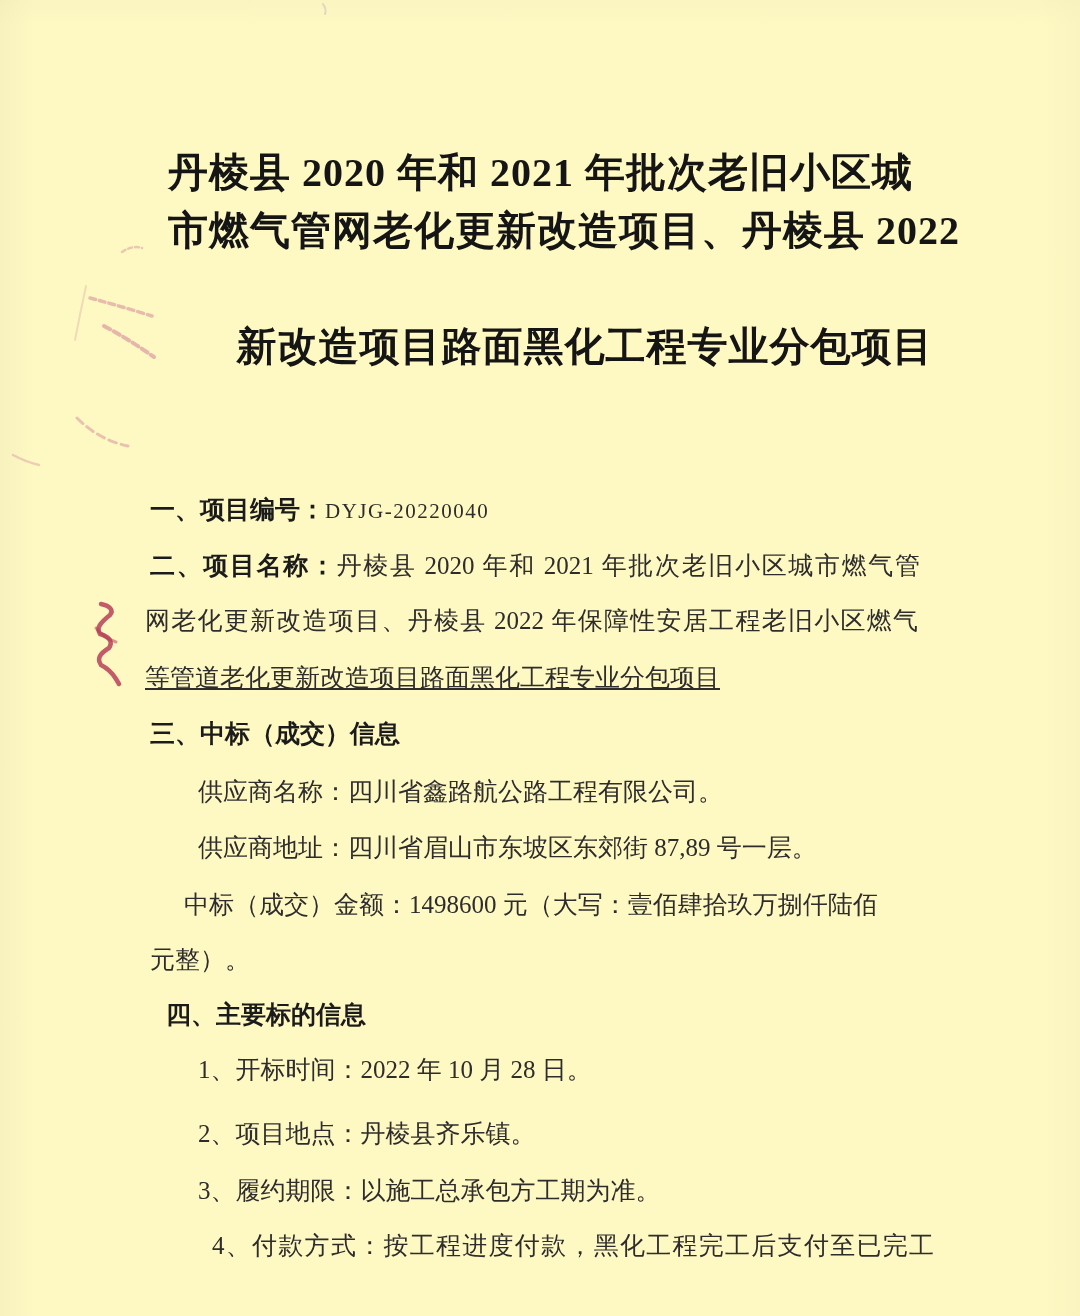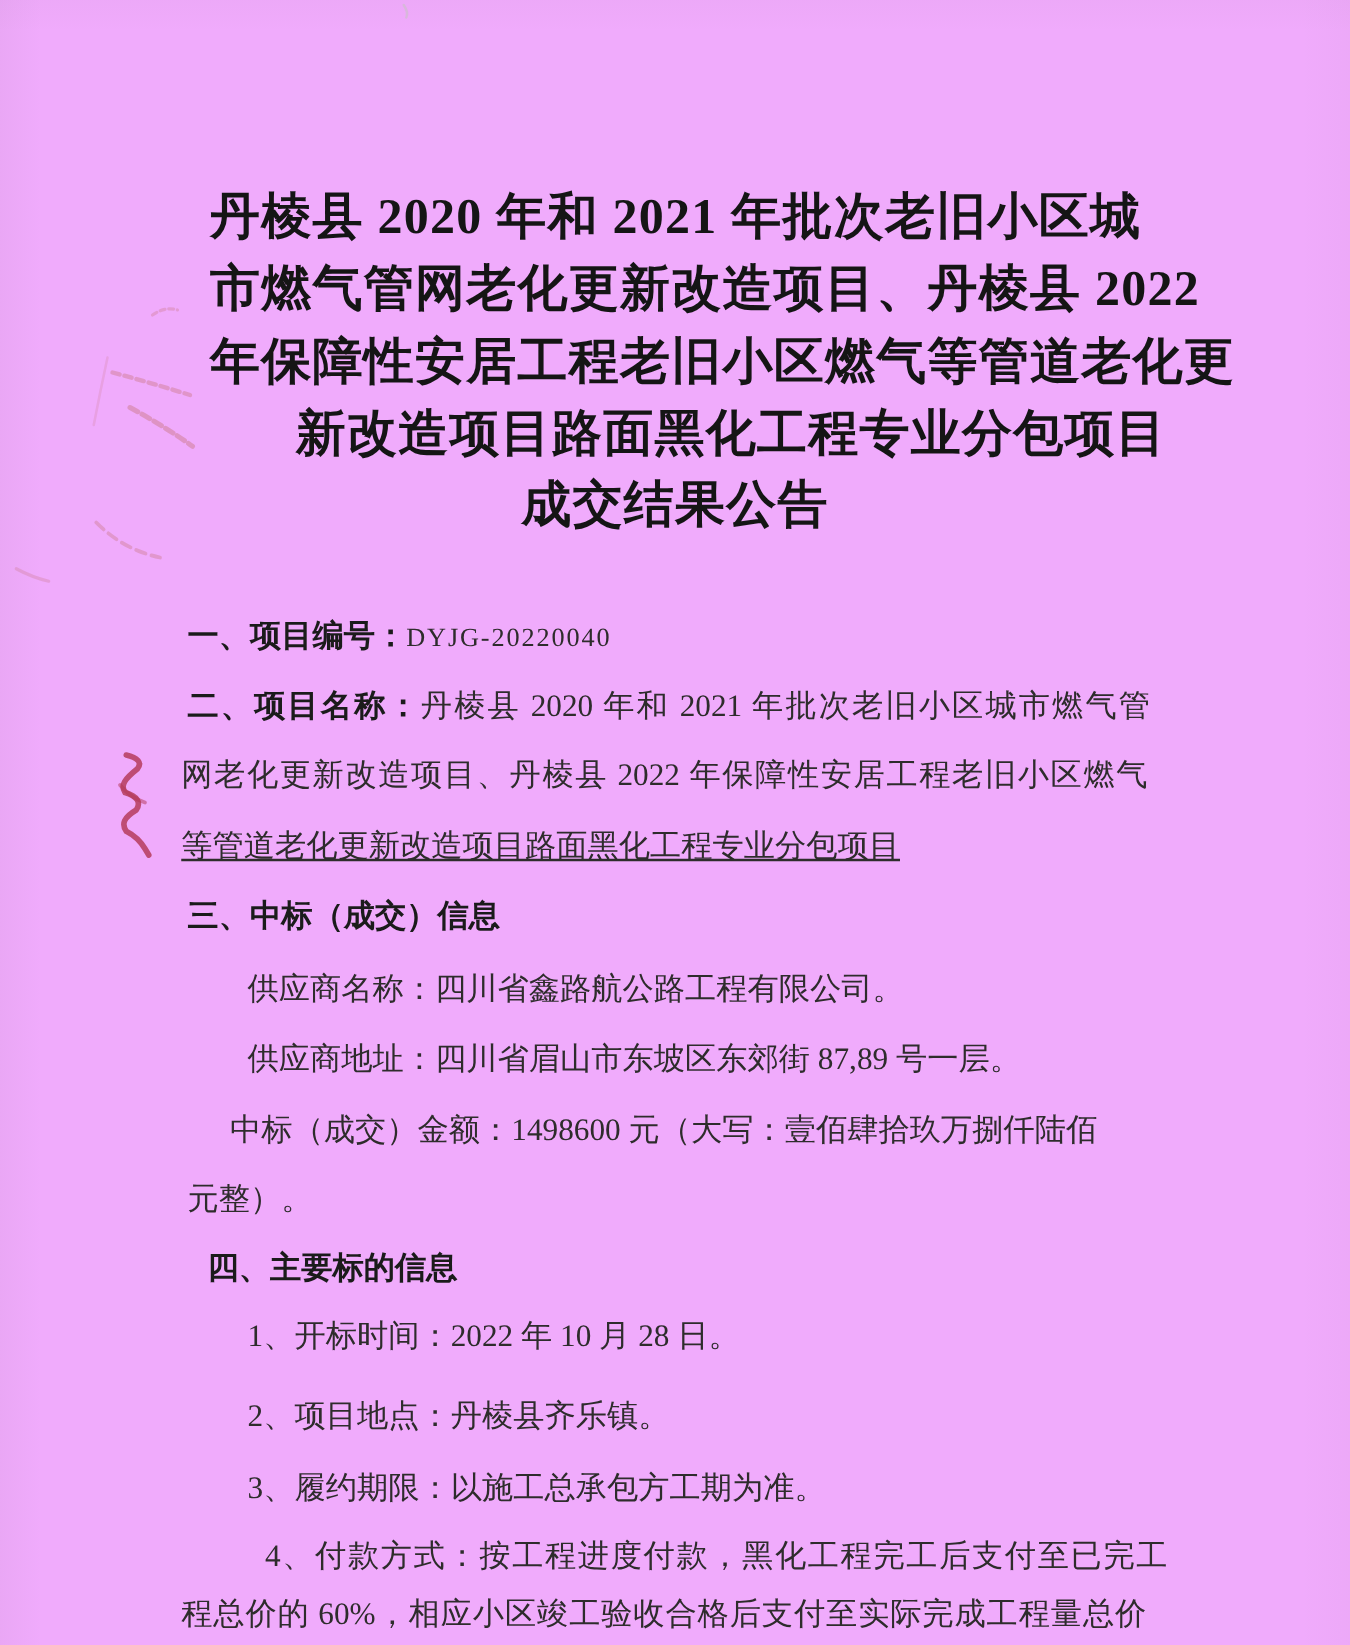--- a/index.html
+++ b/index.html
@@ -1,18 +1,18 @@
 <!DOCTYPE html>
 <html><head>
 <meta charset="utf-8">
 <style>
   html,body { margin:0; padding:0; background:#ffffff; }
   .page {
     position:relative; width:1080px; height:1316px;
-    background:#f0abfc; overflow:hidden;
+    background:#fef9c3; overflow:hidden;
     font-family:"Liberation Serif","DejaVu Serif",serif;
     color:#2e2c2c;
   }
   .page::before{
     content:""; position:absolute; inset:0; pointer-events:none;
     background:
       linear-gradient(90deg, rgba(60,55,50,.035), rgba(0,0,0,0) 34px),
       linear-gradient(270deg, rgba(60,55,50,.02), rgba(0,0,0,0) 40px),
       linear-gradient(180deg, rgba(60,55,50,.018), rgba(0,0,0,0) 26px);
   }
@@ -42,23 +42,21 @@
     <path d="M104 326 q26 14 50 31" fill="none" stroke-width="4" stroke-linecap="round" opacity="0.55" stroke-dasharray="7 4" stroke="#cf7f95"></path>
     <path d="M86 286 q-6 28 -11 54" fill="none" stroke-width="2" stroke-linecap="round" opacity="0.25" stroke="#cf7f95"></path>
     <path d="M77 418 q22 22 51 28" fill="none" stroke-width="3" stroke-linecap="round" opacity="0.45" stroke-dasharray="8 5" stroke="#cf7f95"></path>
     <path d="M13 455 q13 7 26 10" fill="none" stroke-width="2.5" stroke-linecap="round" opacity="0.35" stroke="#cf7f95"></path>
     <path d="M101 604 c9 2 13 6 9 11 c-10 8 -14 13 -10 19 c10 3 13 8 9 14 c-10 6 -12 11 -8 17 c8 4 12 9 15 14 l3 5" fill="none" stroke-width="4.5" stroke-linecap="round" opacity="0.8" stroke="#b23551"></path>
     <path d="M96 628 q8 10 20 14" fill="none" stroke-width="3" stroke-linecap="round" opacity="0.5" stroke="#b23551"></path>
   </svg>
 
   <div class="title-ln jst" style="top:150px; left:168px; width:744px;">丹棱县 2020 年和 2021 年批次老旧小区城</div>
   <div class="title-ln jst" style="top:208px; left:168px; width:744px;">市燃气管网老化更新改造项目、丹棱县 2022</div>
-  <div class="title-ln jst" style="top:266px; left:168px; width:744px;">年保障性安居工程老旧小区燃气等管道老化更</div>
   <div class="title-ln ctr" style="top:324px; left:0; width:1080px;margin-left:45px;">新改造项目路面黑化工程专业分包项目</div>
-  <div class="title-ln ctr" style="top:381px; left:0; width:1080px;">成交结果公告</div>
 
   <div class="ln" style="top:494px; left:150px;">
     <span class="hd">一、项目编号：</span><span class="num">DYJG-20220040</span>
   </div>
 
   <div class="ln jst" style="top:550px; left:150px; width:770px;">
     <span class="hd">二、项目名称：</span><span>丹棱县 2020 年和 2021 年批次老旧小区城市燃气管</span>
   </div>
   <div class="ln jst" style="top:606px; left:145px; width:773px;">网老化更新改造项目、丹棱县 2022 年保障性安居工程老旧小区燃气</div>
   <div class="ln" style="top:663px; left:145px;text-decoration:underline;">等管道老化更新改造项目路面黑化工程专业分包项目</div>
@@ -67,15 +65,14 @@
   <div class="ln hd" style="top:718px; left:150px;">三、中标（成交）信息</div>
   <div class="ln" style="top:833px; left:198px;">供应商地址：四川省眉山市东坡区东郊街 87,89 号一层。</div>
   <div class="ln" style="top:890px; left:184px;">中标（成交）金额：1498600 元（大写：壹佰肆拾玖万捌仟陆佰</div>
   <div class="ln" style="top:945px; left:150px;">元整）。</div>
 
   <div class="ln hd" style="top:999px; left:166px;text-align:right;">四、主要标的信息</div>
   <div class="ln" style="top:1055px; left:198px;">1、开标时间：2022 年 10 月 28 日。</div>
   <div class="ln" style="top:1119px; left:198px;">2、项目地点：丹棱县齐乐镇。</div>
   <div class="ln" style="top:1176px; left:198px;">3、履约期限：以施工总承包方工期为准。</div>
   <div class="ln jst" style="top:1231px; left:198px; width:722px;margin-left:14px;">4、付款方式：按工程进度付款，黑化工程完工后支付至已完工</div>
-  <div class="ln jst" style="top:1277px; left:145px; width:772px;">程总价的 60%，相应小区竣工验收合格后支付至实际完成工程量总价</div>
 
 </div>
 
 </body></html>

